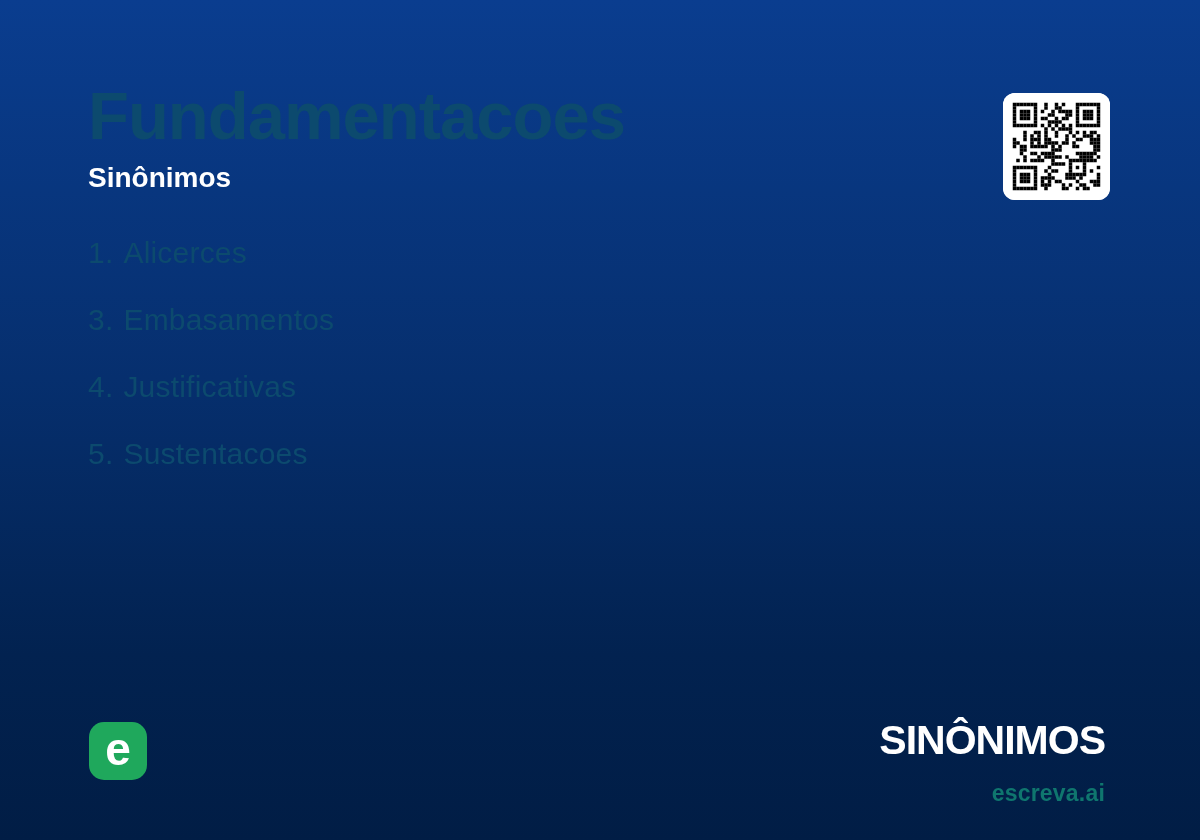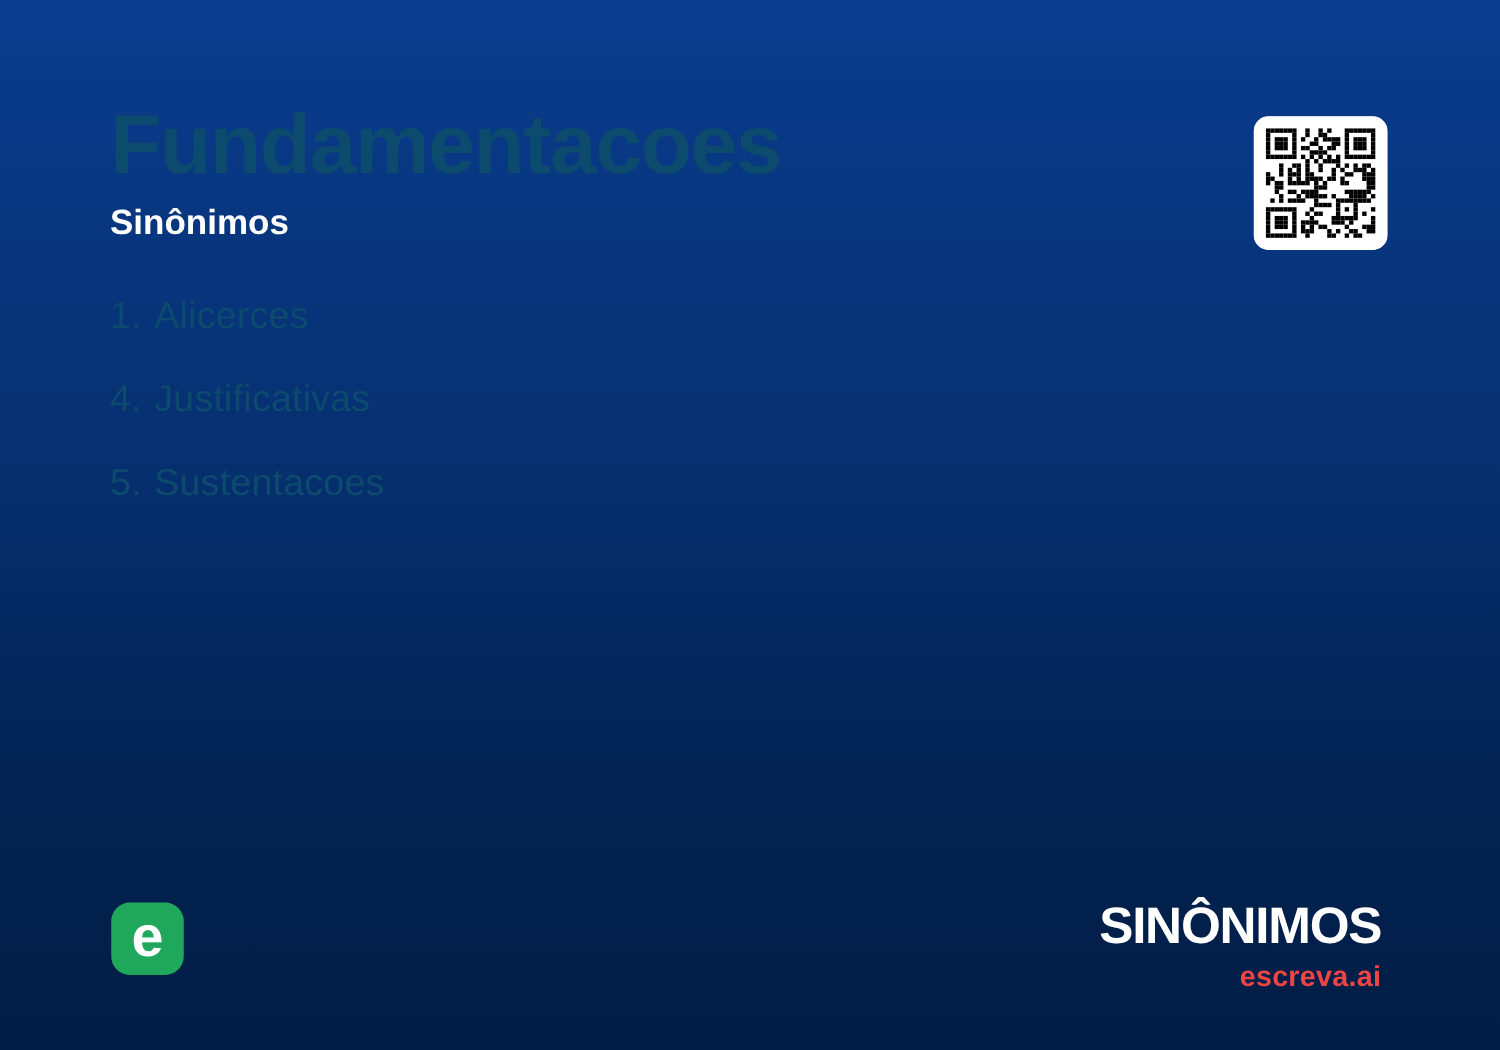--- a/index.html
+++ b/index.html
@@ -90,34 +90,37 @@
     font-size: 41px;
     font-weight: 700;
     letter-spacing: -1px;
     line-height: 1;
     color: #ffffff;
   }
   .brand-domain {
     font-size: 23px;
     font-weight: 700;
     line-height: 1;
-    margin-top: 9px;
-    color: #ef4444;
+    margin-top: 21px;
+    color: #0f766e;
     letter-spacing: 0.2px;
   }
 </style>
 </head>
 <body>
 
 <h1 class="page-title">Fundamentacoes</h1>
 <div class="page-subtitle">Sinônimos</div>
 
 <ul class="synonyms-list">
   <li>
     <span class="item-number">1.</span><span class="item-word">Alicerces</span>
+  </li>
+  <li>
+    <span class="item-number">3.</span><span class="item-word">Embasamentos</span>
   </li>
   <li>
     <span class="item-number">4.</span><span class="item-word">Justificativas</span>
   </li>
   <li>
     <span class="item-number">5.</span><span class="item-word">Sustentacoes</span>
   </li>
 </ul>
 
 <div class="qr-card">

